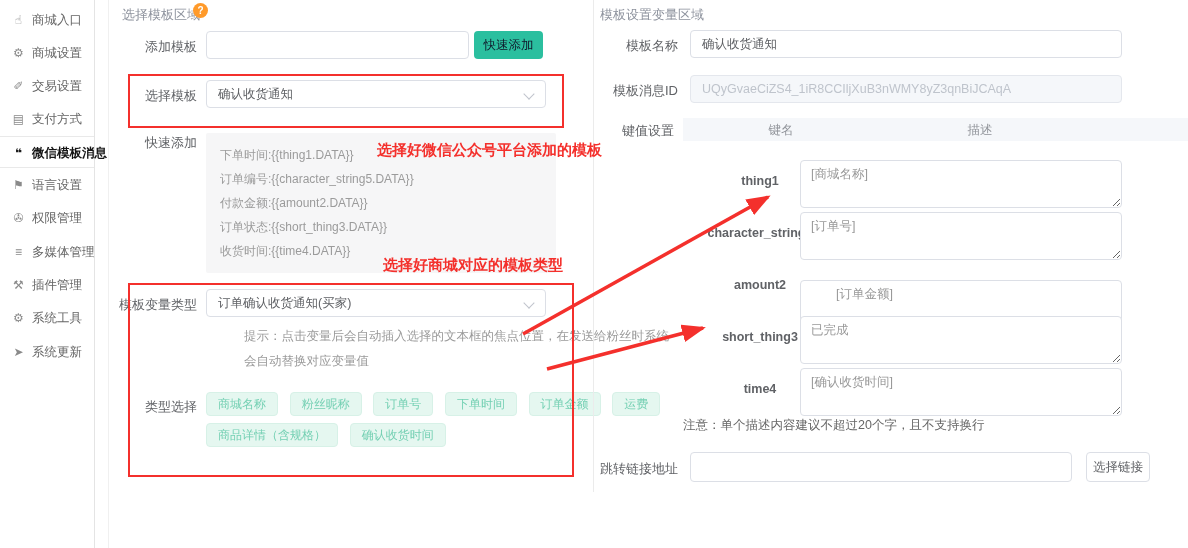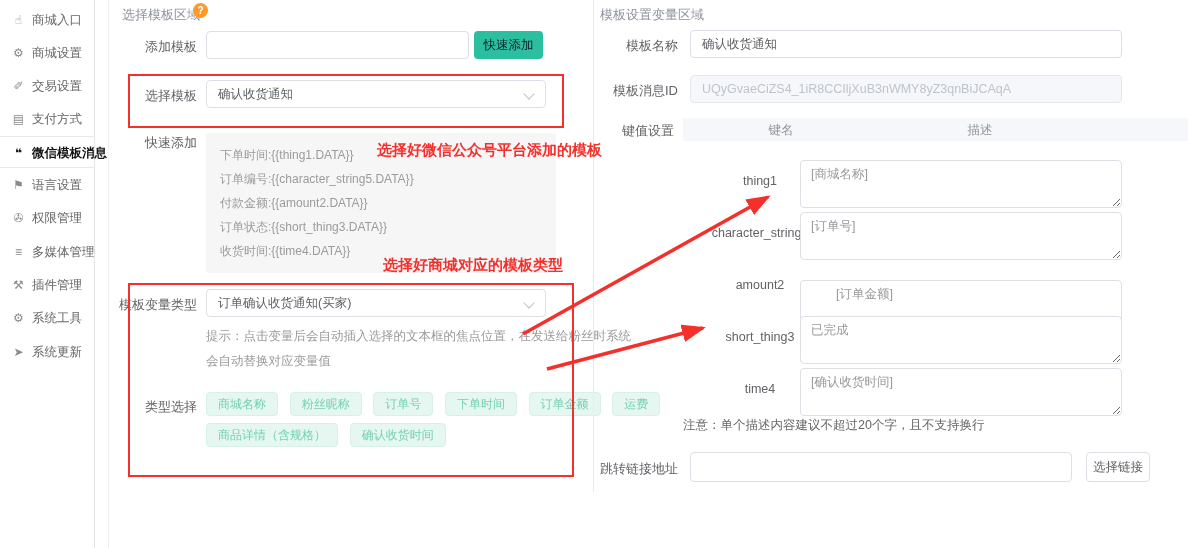--- a/index.html
+++ b/index.html
@@ -31,31 +31,31 @@
              border-radius:4px;font-family:inherit;font-size:12.5px;cursor:pointer;}
 
   .help{position:absolute;left:193px;top:3px;width:15px;height:15px;border-radius:50%;background:#ff9a2a;color:#fff;
         font-size:10px;font-weight:bold;text-align:center;line-height:15px;}
 
   
   .preview{position:absolute;left:206px;top:133px;width:350px;height:140px;background:#f6f6f7;border-radius:2px;
            box-sizing:border-box;padding:10px 14px;color:#9b9b9b;font-size:12px;}
   .preview div{line-height:24px;white-space:nowrap;}
 
-  .hint{position:absolute;color:#9a9a9a;font-size:12.5px;white-space:nowrap;}
+  .hint{position:absolute;color:#9a9a9a;font-size:12.5px;white-space:nowrap;margin-left:38px;}
 
   .tag{display:inline-block;background:#e5f7f0;color:#74d0b3;border:1px solid #d7f1e7;border-radius:4px;
        font-size:12px;line-height:22px;padding:0 11px;margin-right:8px;cursor:pointer;white-space:nowrap;}
   .tagrow{position:absolute;left:206px;white-space:nowrap;}
 
   
   .vdivider{position:absolute;left:593px;top:0;width:1px;height:492px;background:#ebebeb;}
   .kv-header{position:absolute;left:683px;top:118px;width:505px;height:23px;background:#f5f7fa;}
   .kv-col{position:absolute;top:122px;width:80px;text-align:center;color:#909399;font-size:12.5px;}
-  .kv-key{position:absolute;left:690px;width:140px;text-align:center;color:#606266;font-size:12.5px;}
+  .kv-key{position:absolute;left:690px;width:140px;text-align:center;color:#606266;font-size:12.5px;font-weight:bold;}
   .kv-area{position:absolute;left:800px;width:322px;height:48px;box-sizing:border-box;border:1px solid #dcdfe6;
            border-radius:4px;font-family:inherit;font-size:12.5px;color:#999;padding:5px 10px;resize:both;outline:none;background:#fff;}
   .note{position:absolute;left:683px;top:417px;color:#666;font-size:12.5px;white-space:nowrap;}
 
   
   .ann-box{position:absolute;border:2px solid #f4302c;z-index:55;pointer-events:none;}
   .ann-text{position:absolute;color:#f4302c;font-size:15px;font-weight:bold;z-index:56;white-space:nowrap;}
   #arrows{position:absolute;left:0;top:0;z-index:60;pointer-events:none;}
 </style>
 </head>

